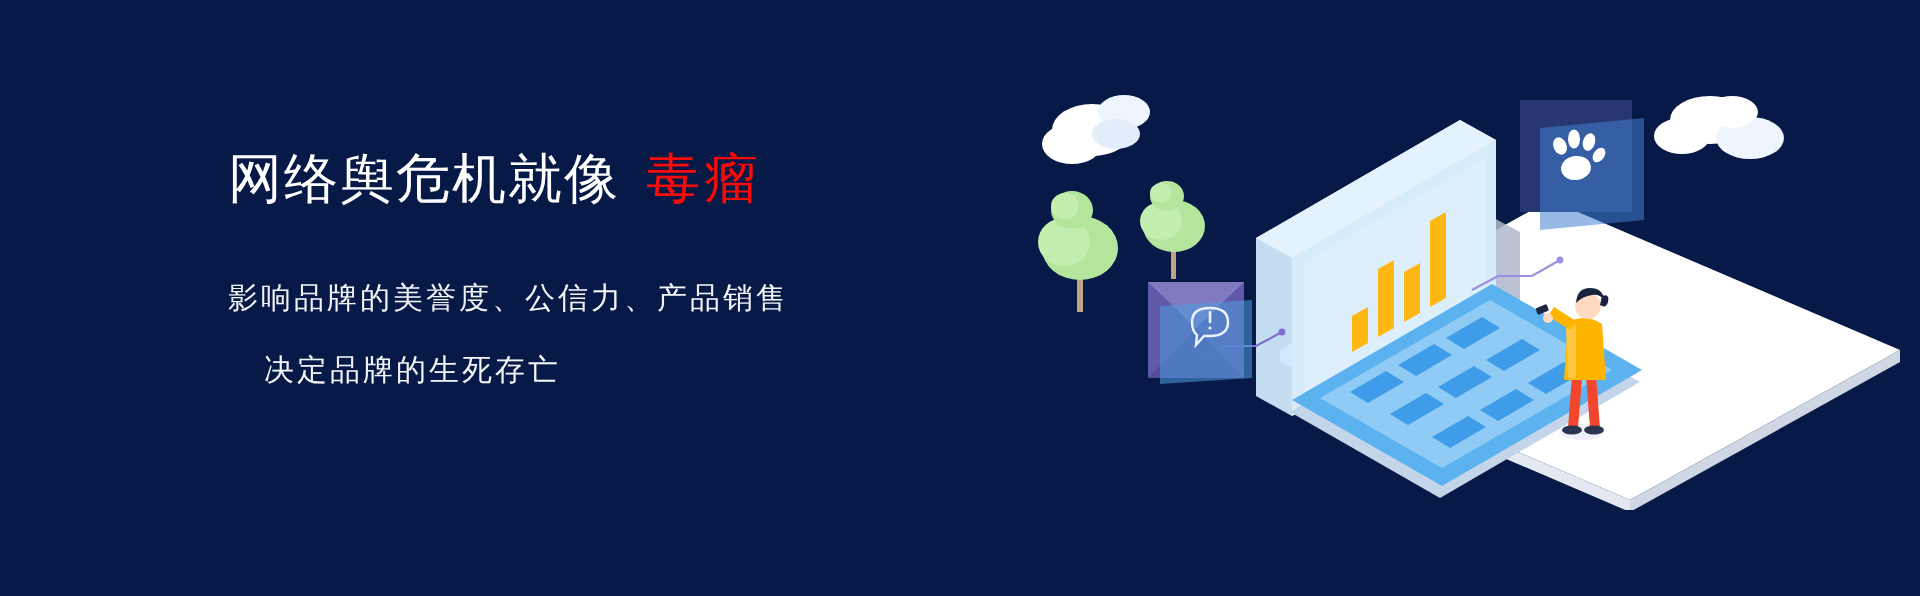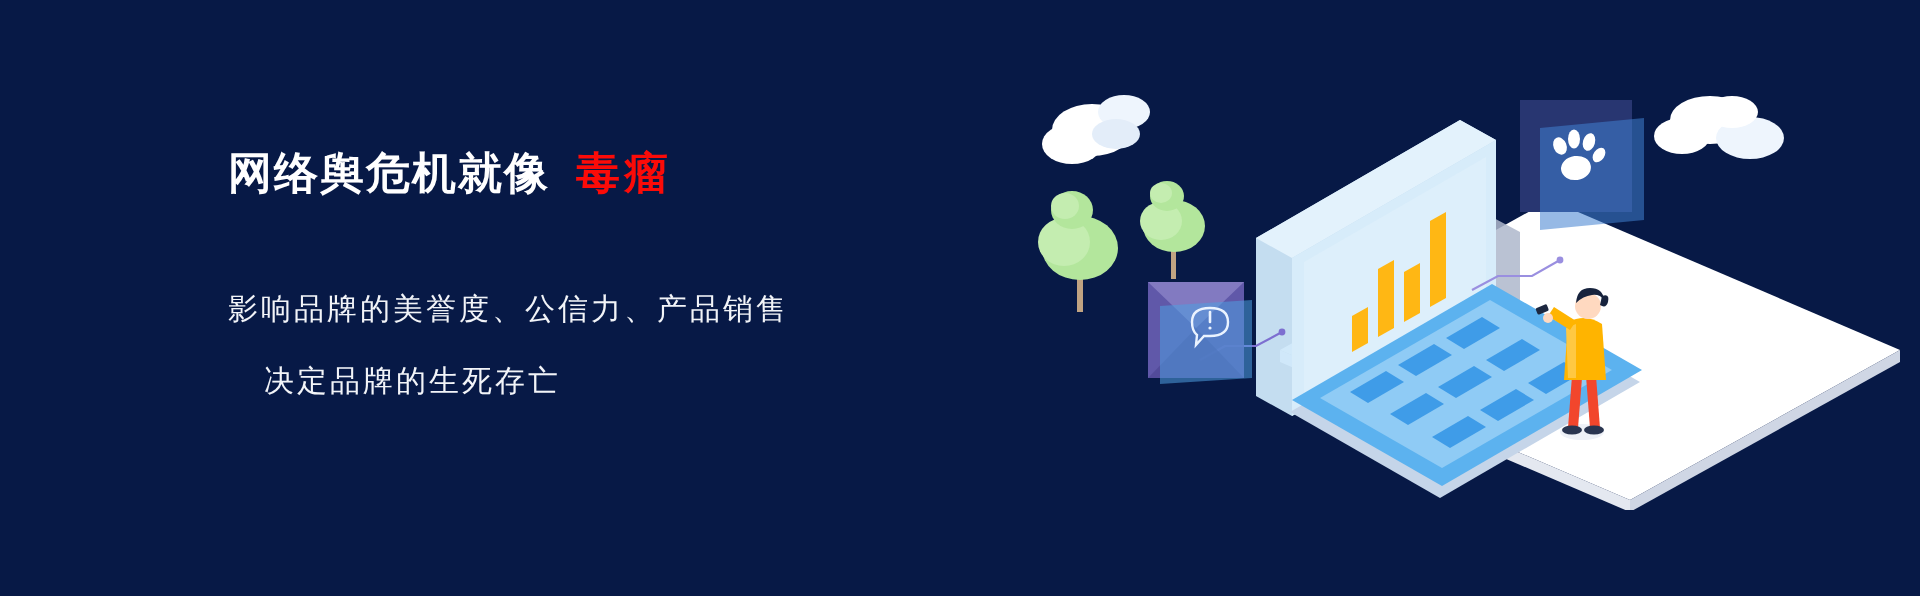--- a/index.html
+++ b/index.html
@@ -17,39 +17,39 @@
   }
 
   
   #text-block {
     position:absolute;
     left:228px;
     top:150px;
     width:820px;
   }
   #headline {
-    font-size:44px;
+    font-size:54px;
     line-height:1.05;
-    font-weight:700;
+    font-weight:400;
     letter-spacing:2px;
     white-space:nowrap;
   }
   #headline .hl-white { color:#ffffff; }
   #headline .hl-red {
     color:#fb0b08;
     margin-left:26px;
     letter-spacing:4px;
   }
   .sub-line {
     color:#f2f4f8;
     font-size:30px;
     letter-spacing:3px;
     line-height:1;
   }
-  #sub-1 { margin-top:98px; }
+  #sub-1 { margin-top:76px; }
   #sub-2 { margin-top:42px;margin-left:36px; }
 
   
   #illustration {
     position:absolute;
     left:1020px;
     top:60px;
     width:880px;
     height:450px;
   }

